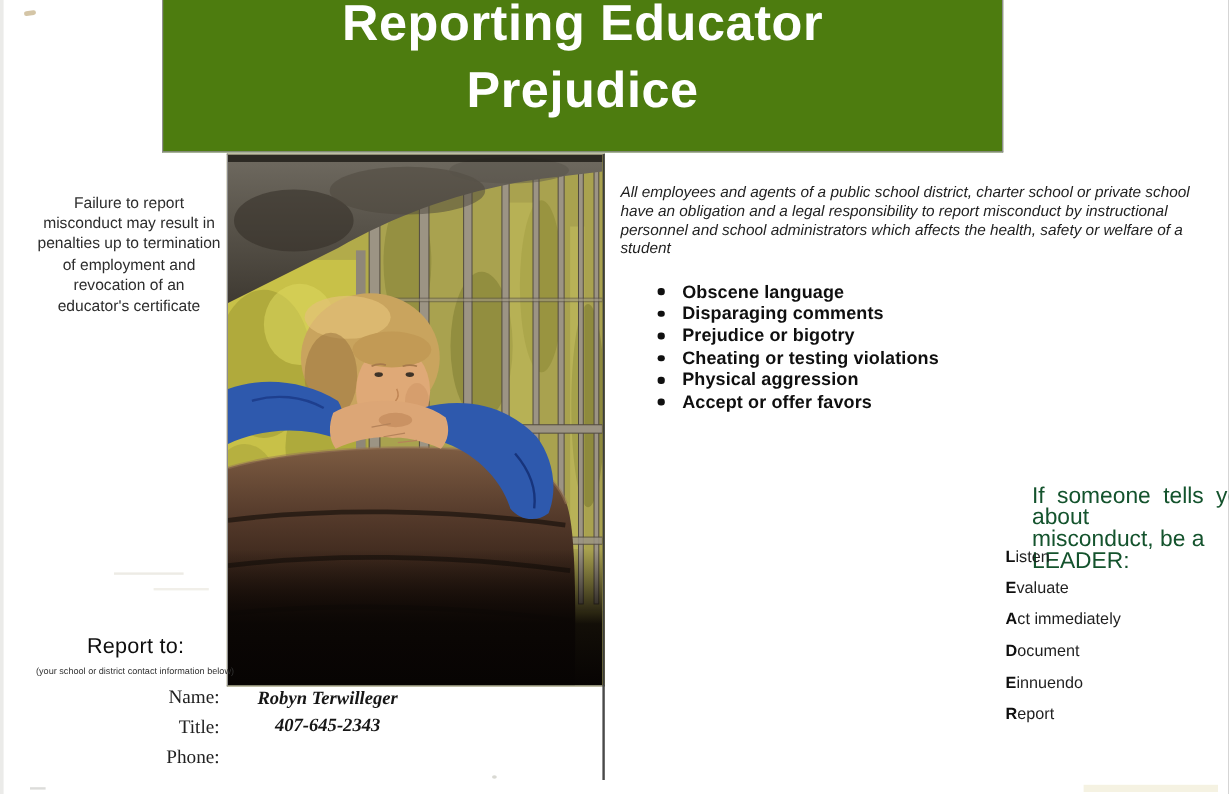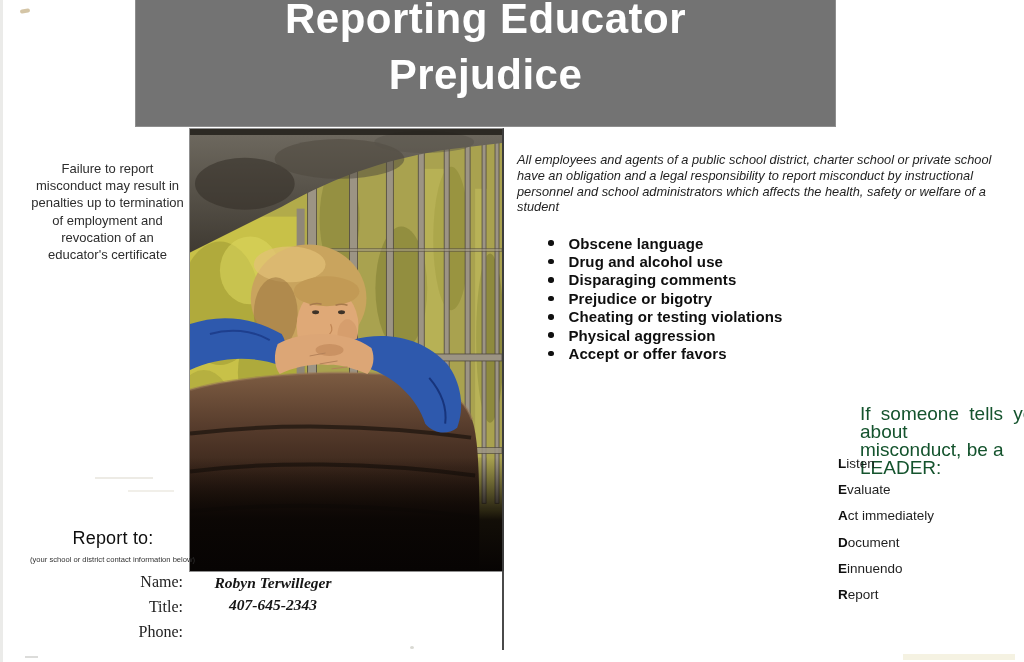--- a/index.html
+++ b/index.html
@@ -15,21 +15,21 @@
   .mark-topleft { left:20px; top:9px; width:10px; height:4px; background:#cdbb97; border-radius:2px; transform:rotate(-8deg); opacity:.85; }
   .smudge-1 { left:95px; top:477px; width:58px; height:2px; background:#edebe5; }
   .smudge-2 { left:128px; top:490px; width:46px; height:2px; background:#f1efe9; }
   .smudge-bl { left:25px; top:656px; width:13px; height:2px; background:#dcdcda; }
   .smudge-dot { left:410px; top:646px; width:4px; height:3px; background:#d9d9d3; border-radius:50%; }
   .smudge-br { left:903px; top:654px; width:112px; height:6px; background:#f2edd8; opacity:.75; }
 
   
   .banner {
     left:135px; top:0; width:701px; height:127px;
-    background:#737373; border:1px solid #8e8e8e; border-top:none;
+    background:#4d7c0f; border:1px solid #8e8e8e; border-top:none;
     box-sizing:border-box; overflow:hidden; text-align:center; color:#ffffff;
   }
   .banner .l1 { font-size:42px; font-weight:bold; line-height:50px; margin-top:-6px; letter-spacing:.5px; }
   .banner .l2 { font-size:42px; font-weight:bold; line-height:50px; margin-top:6px; letter-spacing:.5px; }
 
   
   .warning {
     left:30px; top:160px; width:155px; text-align:center;
     font-size:13px; line-height:17.2px; color:#2d2d2d;
   }
@@ -192,24 +192,20 @@
 
   <section class="abs obligation">All employees and agents of a public school district, charter school or private school have an obligation and a legal responsibility to report misconduct by instructional personnel and school administrators which affects the health, safety or welfare of a student</section>
 
   <ul class="abs misconduct">
     <li>
         <span class="dot"></span>
         <span class="btxt">Obscene language</span>
       </li>
     <li>
         <span class="dot"></span>
-        <span class="btxt">Drug and alcohol use</span>
-      </li>
-    <li>
-        <span class="dot"></span>
         <span class="btxt">Disparaging comments</span>
       </li>
     <li>
         <span class="dot"></span>
         <span class="btxt">Prejudice or bigotry</span>
       </li>
     <li>
         <span class="dot"></span>
         <span class="btxt">Cheating or testing violations</span>
       </li>

